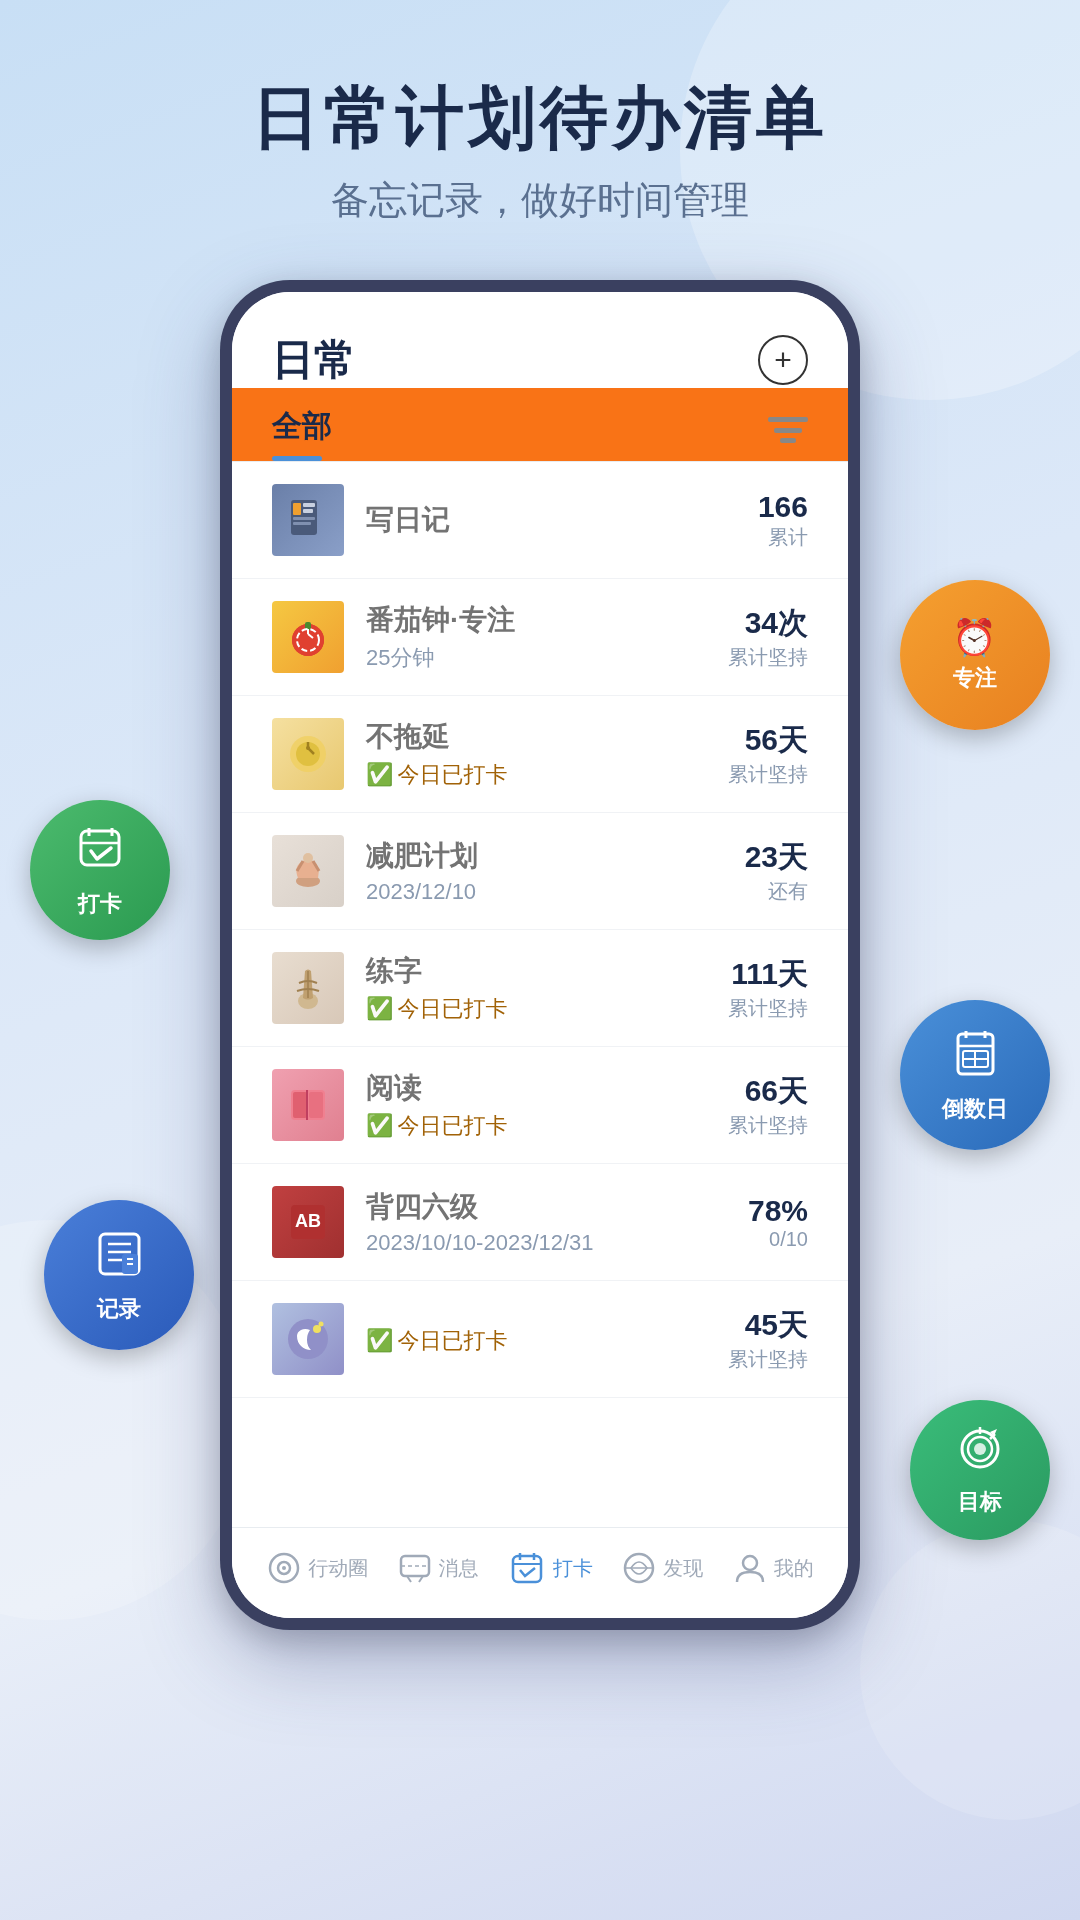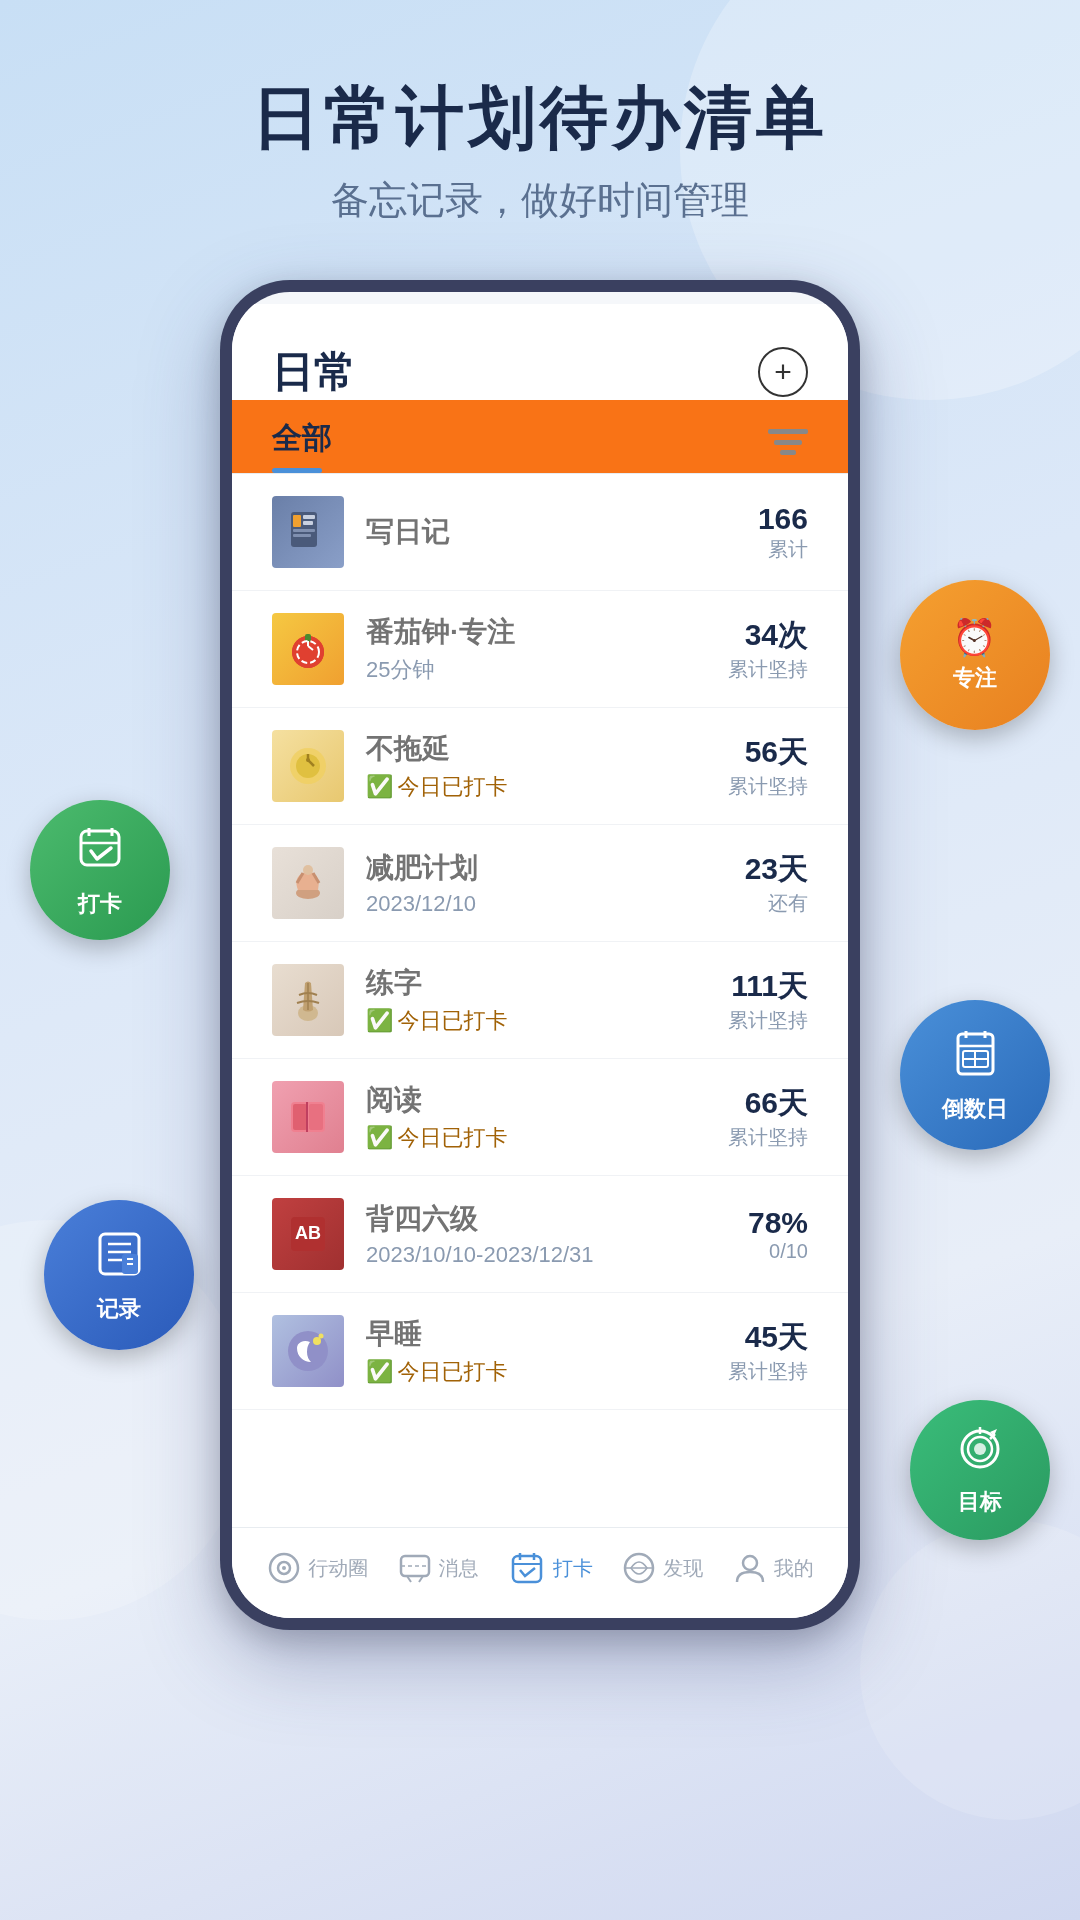--- a/index.html
+++ b/index.html
@@ -84,21 +84,20 @@
       flex-direction: column;
     }
 
     
     .app-header {
       background: #fff;
       padding: 40px 40px 0 40px;
       display: flex;
       justify-content: space-between;
       align-items: center;
-      margin-top: 12px;
     }
     .app-title-text {
       font-size: 42px;
       font-weight: 700;
       color: #1a2a4a;
     }
     .add-btn {
       width: 50px; height: 50px;
       border: 2.5px solid #333;
       border-radius: 50%;
@@ -456,21 +455,20 @@
         <div class="task-item">
           <div class="task-icon-wrap icon-sleep">
             <svg width="50" height="50" viewBox="0 0 50 50">
               <circle cx="25" cy="25" r="20" fill="#9090c8"></circle>
               <path d="M18 16 Q22 14 27 16 Q24 20 24 26 Q24 32 28 36 Q22 36 18 32 Q14 28 14 22 Q14 18 18 16 Z" fill="#fff"></path>
               <circle cx="34" cy="15" r="4" fill="#f0e060"></circle>
               <circle cx="38" cy="10" r="2.5" fill="#f0e060"></circle>
             </svg>
           </div>
           <div class="task-info">
-            <div class="task-name">早睡</div>
             <div class="task-sub checked">
               <span class="check-icon">✅</span><span>今日已打卡</span>
             </div>
           </div>
           <div class="task-stat">
             <div class="task-stat-num">45天</div>
             <div class="task-stat-label">累计坚持</div>
           </div>
         </div>
 

